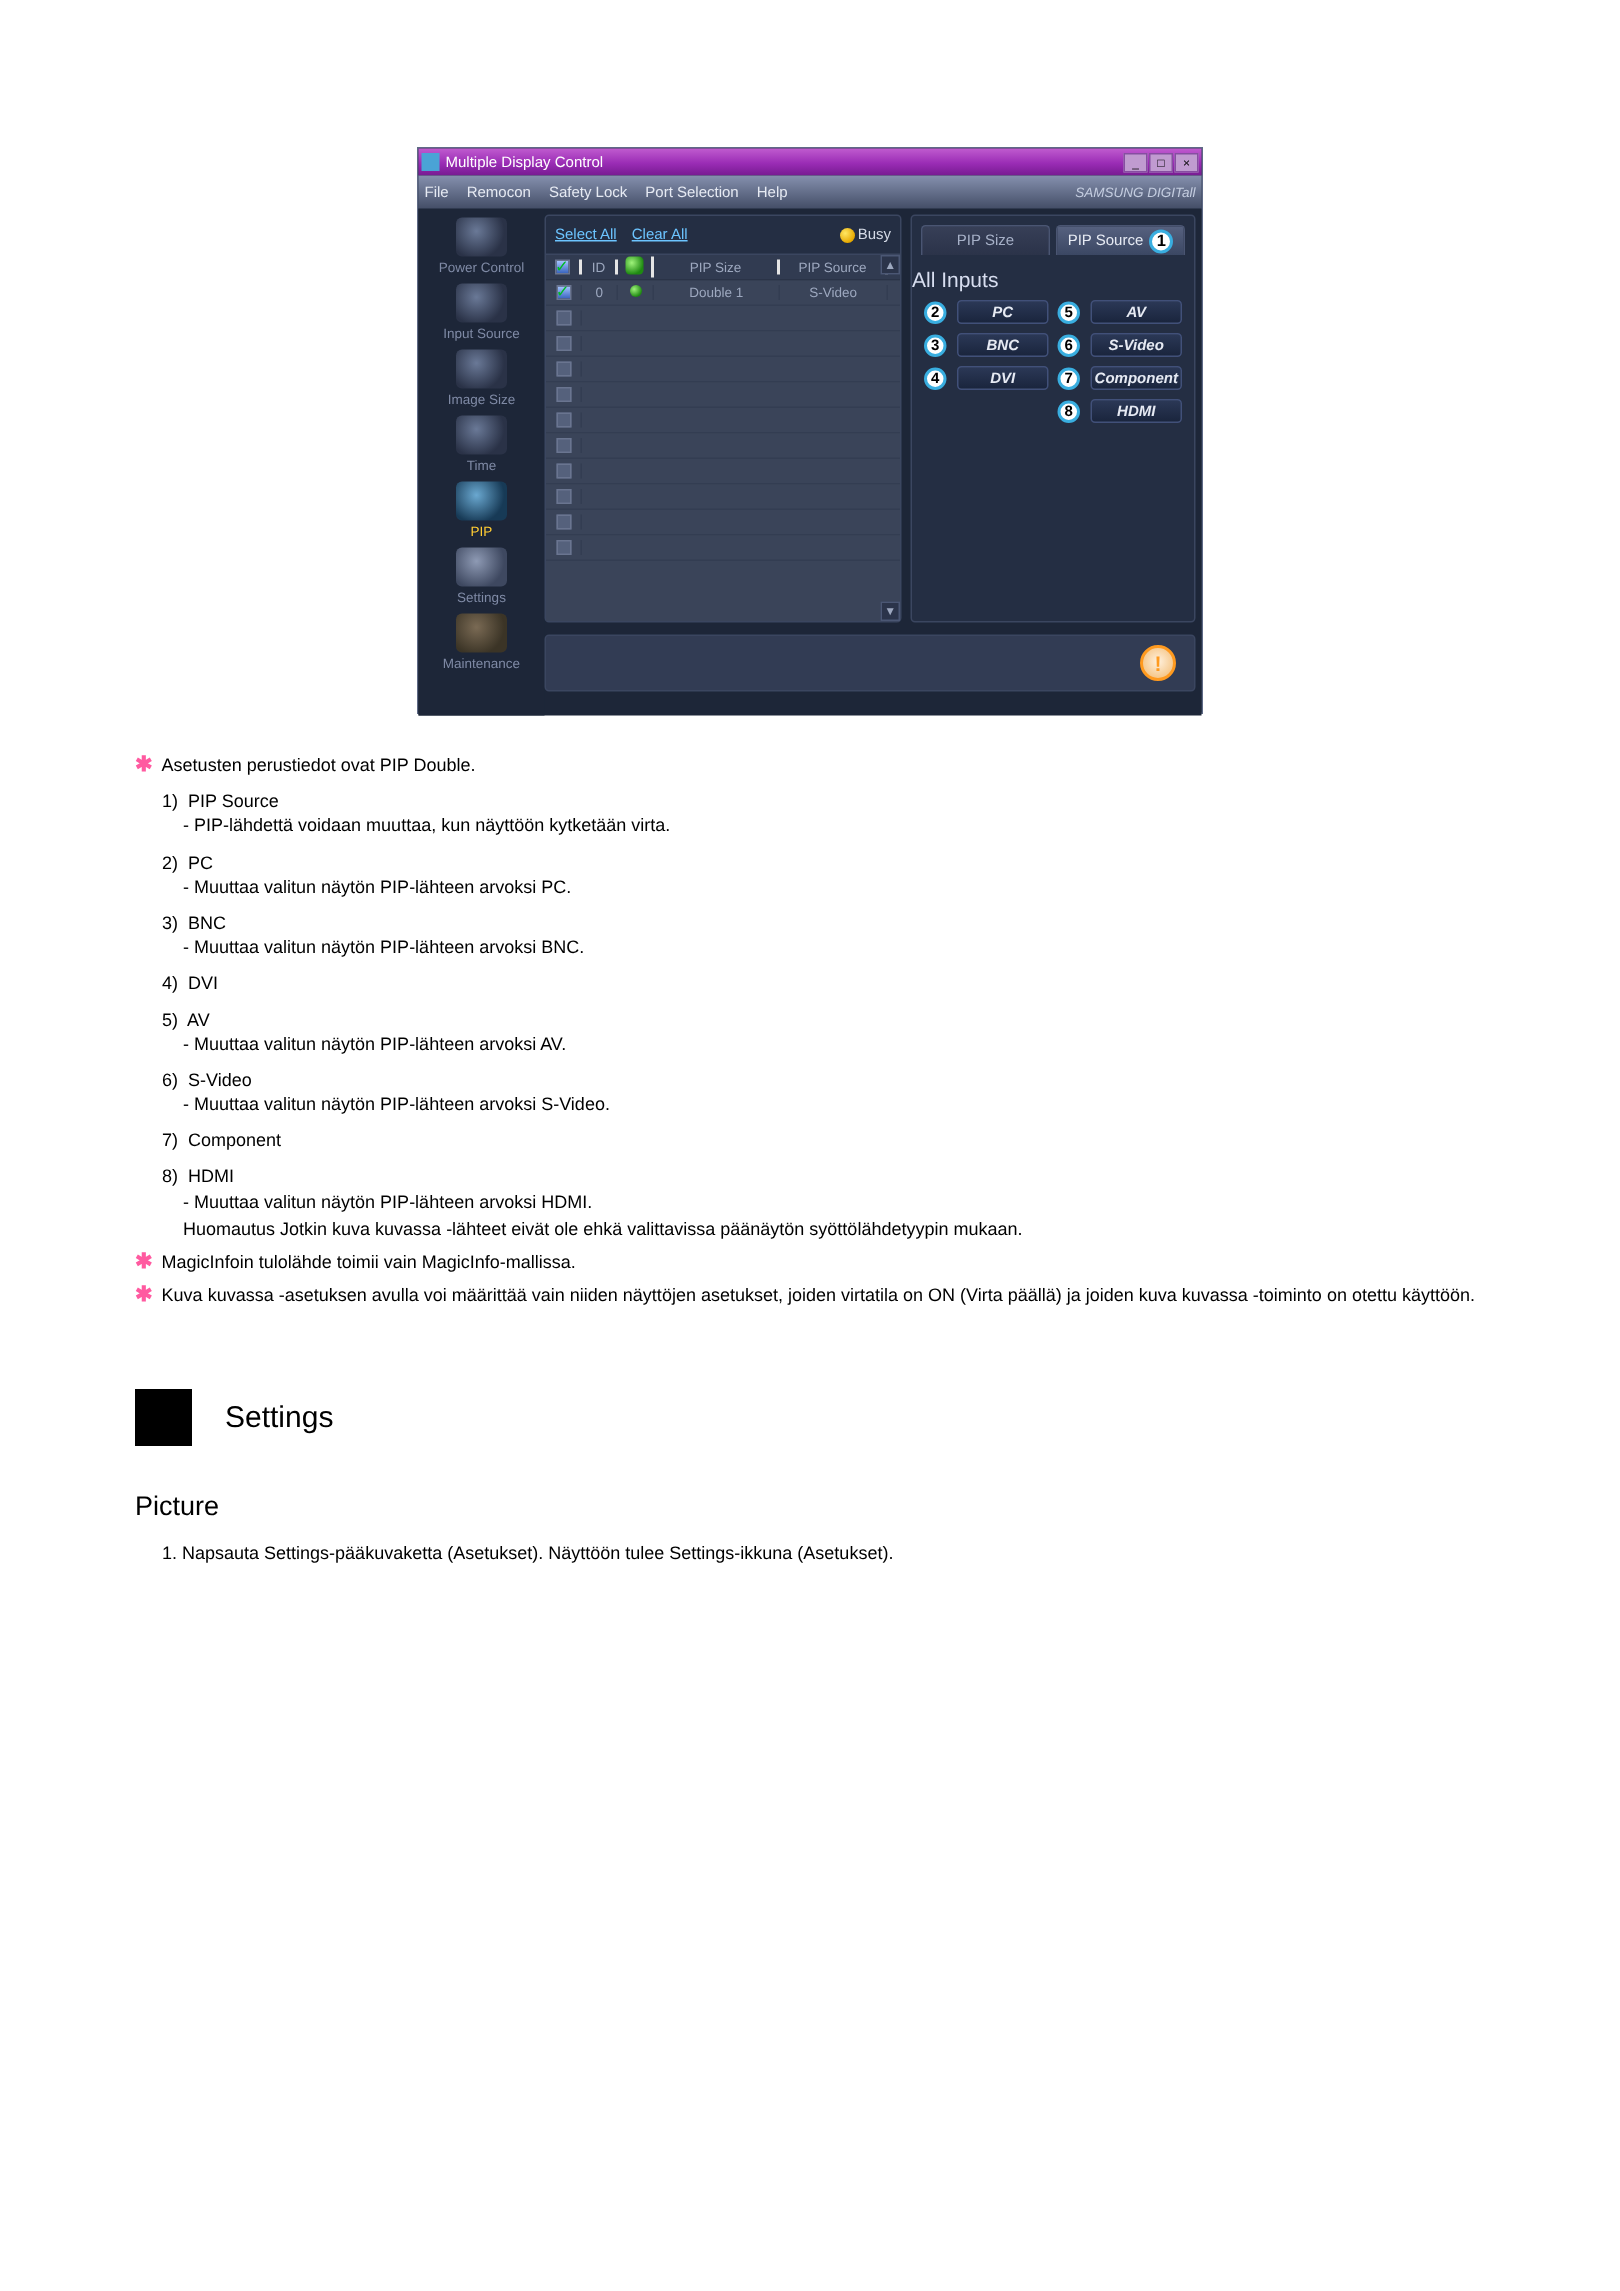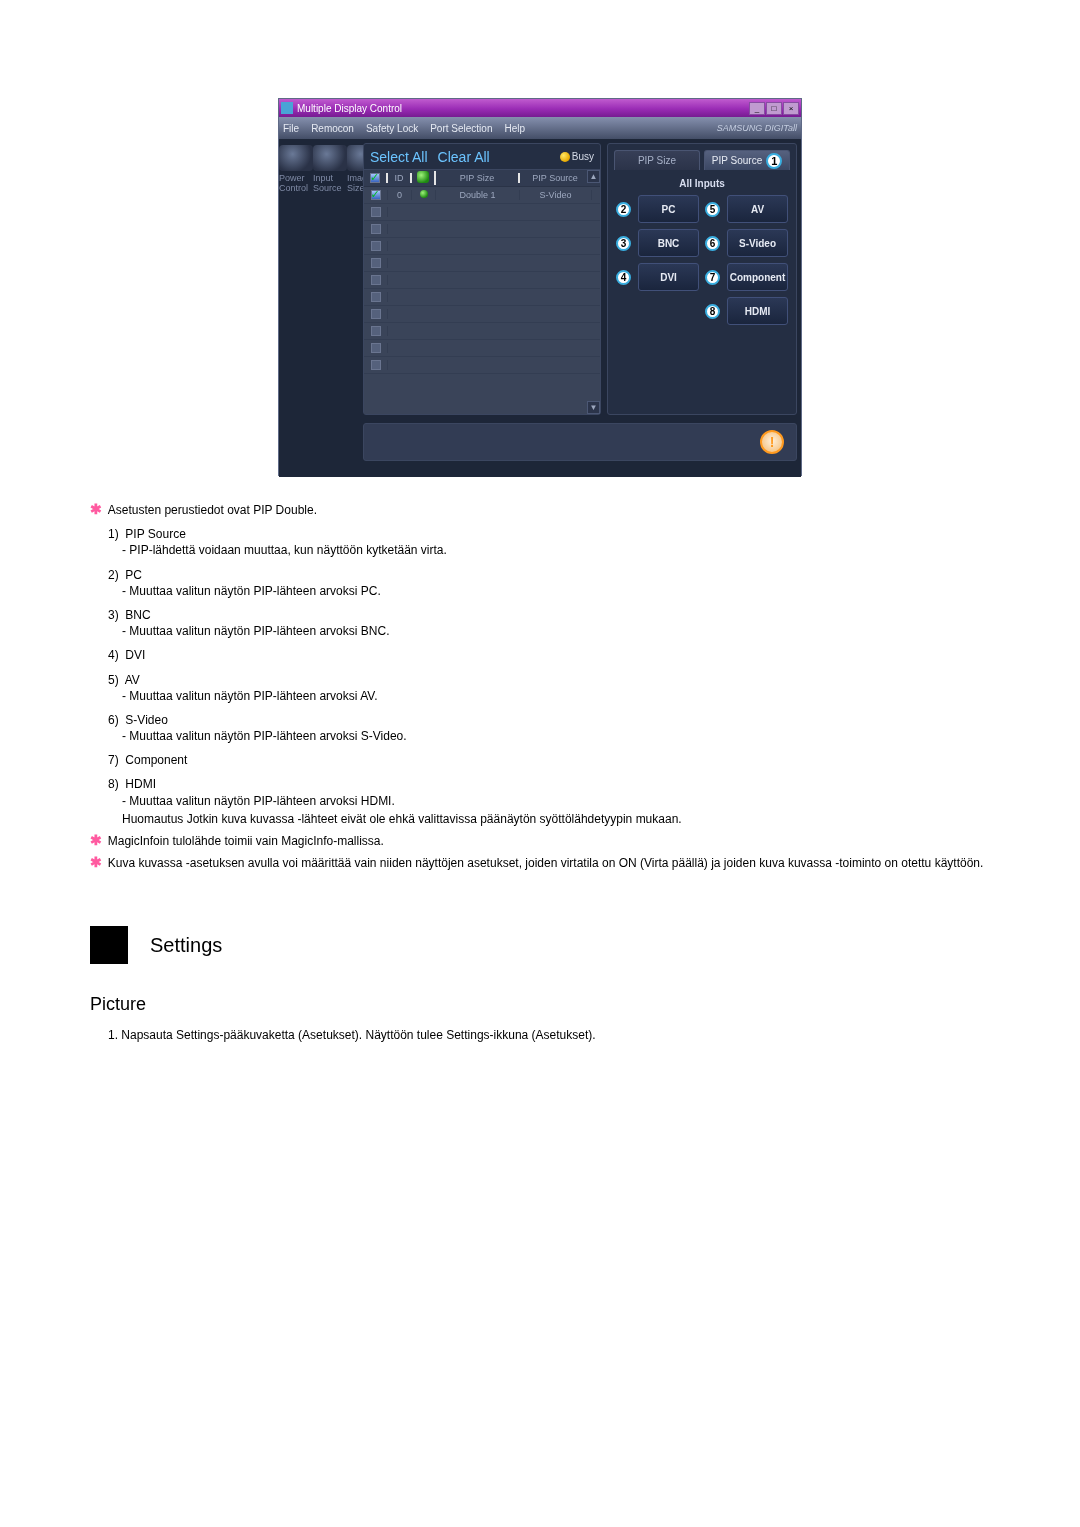--- a/index.html
+++ b/index.html
@@ -69,20 +69,21 @@
   .workspace {
     display: flex;
     height: 338px;
     background: #1d2638;
   }
   
   .sidebar {
     width: 84px;
     background: #1d2638;
     display: flex;
+    flex-direction: column;
     padding: 4px 0;
   }
   .side-item {
     display: flex;
     flex-direction: column;
     align-items: center;
     padding: 2px 0 4px 0;
     color: #7f8aa5;
     font-size: 9px;
   }
@@ -119,22 +120,23 @@
   .leftpanel { flex: 1 1 auto; min-height: 272px; display:flex; flex-direction:column; }
   .rightpanel { width: 190px; min-height: 272px; }
   .panel-toolbar {
     height: 26px;
     display: flex; align-items: center;
     padding: 0 6px; gap: 10px;
     background: transparent;
     border-bottom: 1px solid #3b4660;
   }
   .link-btn {
-    font-size: 14px;
+    font-size: 10px;
     color: #6cc4ff;
+    text-decoration: underline;
     cursor: default;
   }
   .busy {
     display: flex; align-items: flex-end; gap: 2px;
     font-size: 10px; color: #d4dae6;
     margin-left: auto;
   }
   .busy-dot {
     width: 10px; height: 10px; border-radius: 50%;
     background: radial-gradient(circle at 35% 35%, #ffe763, #e6a800 70%);
@@ -204,41 +206,42 @@
   }
   .circled {
     width:16px;height:16px;border-radius:50%;
     background:#fff;color:#000;
     font-weight:bold;font-size:11px;
     display:inline-flex;align-items:center;justify-content:center;
     border:2px solid #39aee0;
     margin-left:4px;
   }
   .sub-title {
-    text-align:center;
+    text-align:left;
     color:#d8def0;
-    font-size:10px;
-    font-weight:bold;
+    font-size:14px;
+    font-weight:normal;
     padding:8px 0 6px 0;
   }
   .grid-btns {
     display:grid;
     grid-template-columns: 16px 1fr 16px 1fr;
     gap:6px 6px;
     padding:0 8px;
     align-items:center;
   }
   .src-btn {
-    height:28px;
+    height:16px;
     display:flex;align-items:center;justify-content:center;
     font-size:10px;font-weight:bold;
     color:#e6eaf3;
     background: linear-gradient(to bottom,#2b3856,#1a253d);
     border:1px solid #415079;
     border-radius:3px;
+    font-style:italic;
   }
   .num-circle {
     width:15px;height:15px;border-radius:50%;
     background:#fff;color:#000;
     font-weight:bold;font-size:10px;
     display:inline-flex;align-items:center;justify-content:center;
     border:2px solid #39aee0;
   }
   
   .statusbar {

